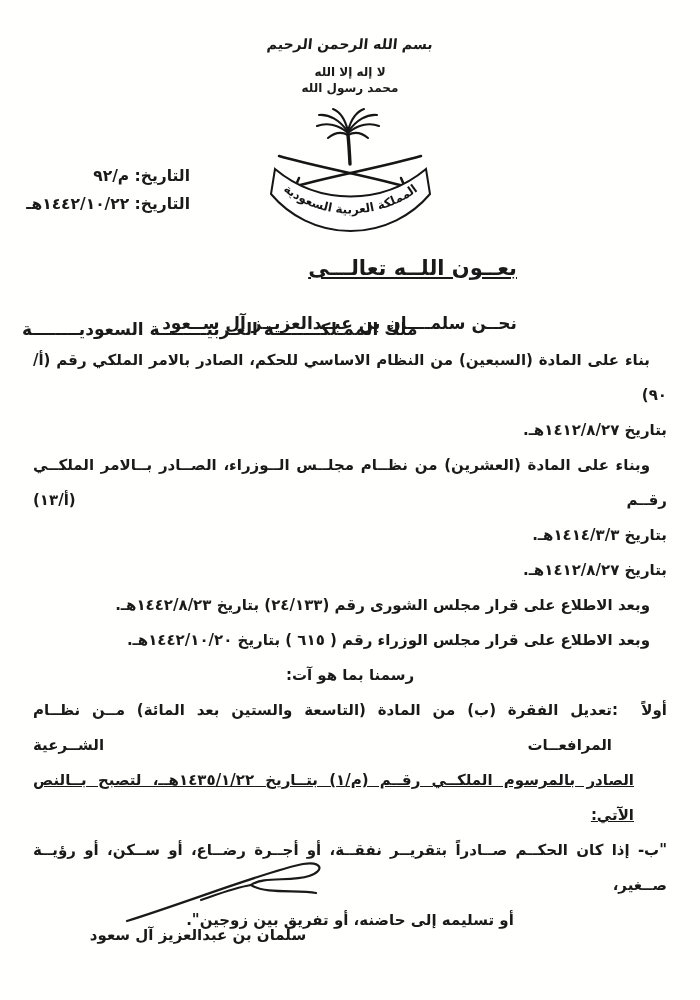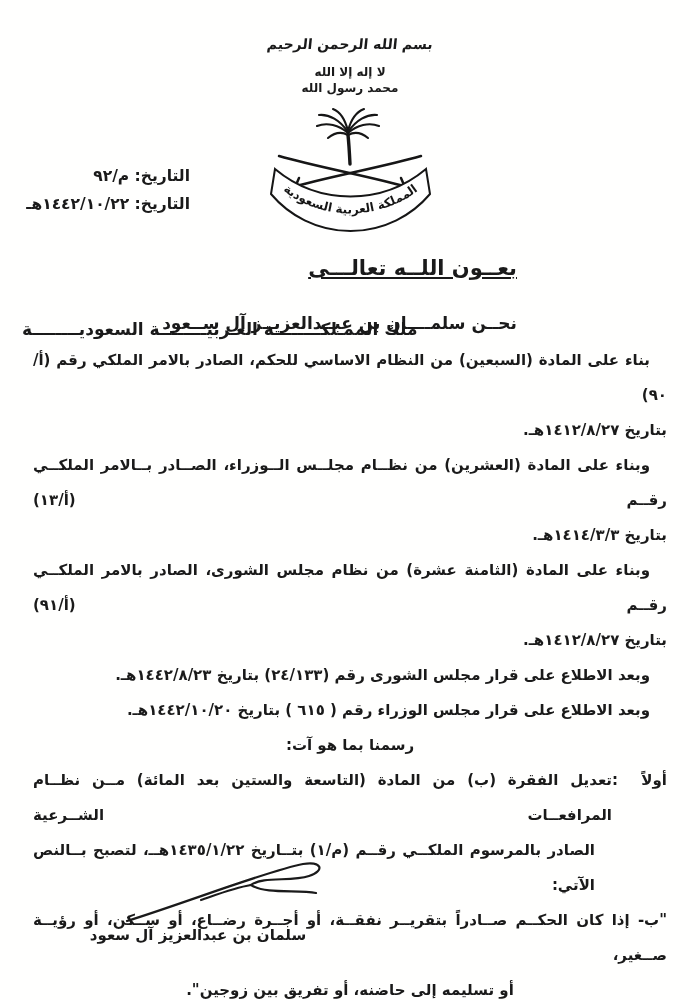--- a/index.html
+++ b/index.html
@@ -18,21 +18,21 @@
   .h2{top:288px;right:183px;font-size:17px;direction:rtl;white-space:nowrap;margin-top:25px;}
   .h3{top:319px;left:22px;font-size:17px;direction:rtl;white-space:nowrap;}
   
   .body{top:343px;left:33px;right:33px;direction:rtl;font-size:15px;line-height:35px;text-align:right;}
   .jfull{text-align:justify;text-align-last:justify;}
   .ind{text-indent:17px;}
   .centered{text-align:center;text-align-last:center;}
   .hrow{display:flex;direction:rtl;}
   .lbl{flex:0 0 55px;display:flex;justify-content:space-between;white-space:nowrap;}
   .htext{flex:1 1 auto;}
-  .hcont{margin-right:72px;}
+  .hcont{margin-right:33px;text-decoration:underline;}
   
   .sigart{top:848px;left:105px;}
   .signame{top:926px;left:88px;width:220px;text-align:center;font-size:15px;direction:rtl;}
   svg{display:block;}
 </style>
 </head>
 <body>
 
 <div class="page">
 
@@ -91,21 +91,20 @@
 
   <div class="abs b h1">بعــون اللــه تعالـــى</div>
   <div class="abs b h2">نحــن سلمــــان بن عبــدالعزيــز آل ســعود</div>
   <div class="abs b h3">ملك الممـلكــــــــة العـربيــــــــة السعوديــــــــة</div>
 
   <div class="abs b body">
     <div class="jfull ind">بناء على المادة (السبعين) من النظام الاساسي للحكم، الصادر بالامر الملكي رقم (أ/٩٠)</div>
     <div>بتاريخ ١٤١٢/٨/٢٧هـ.</div>
     <div class="jfull ind">وبناء على المادة (العشرين) من نظــام مجلــس الــوزراء، الصــادر بــالامر الملكــي رقــم (أ/١٣)</div>
     <div>بتاريخ ١٤١٤/٣/٣هـ.</div>
-    <div class="jfull ind">وبناء على المادة (الثامنة عشرة) من نظام مجلس الشورى، الصادر بالامر الملكــي رقــم (أ/٩١)</div>
     <div>بتاريخ ١٤١٢/٨/٢٧هـ.</div>
     <div class="ind">وبعد الاطلاع على قرار مجلس الشورى رقم (٢٤/١٣٣) بتاريخ ١٤٤٢/٨/٢٣هـ.</div>
     <div class="ind">وبعد الاطلاع على قرار مجلس الوزراء رقم ( ٦١٥ ) بتاريخ ١٤٤٢/١٠/٢٠هـ.</div>
     <div class="centered">رسمنا بما هو آت:</div>
 
     <div class="hrow">
       <div class="lbl">
         <span>أولاً</span>
         <span>:</span>
       </div>

